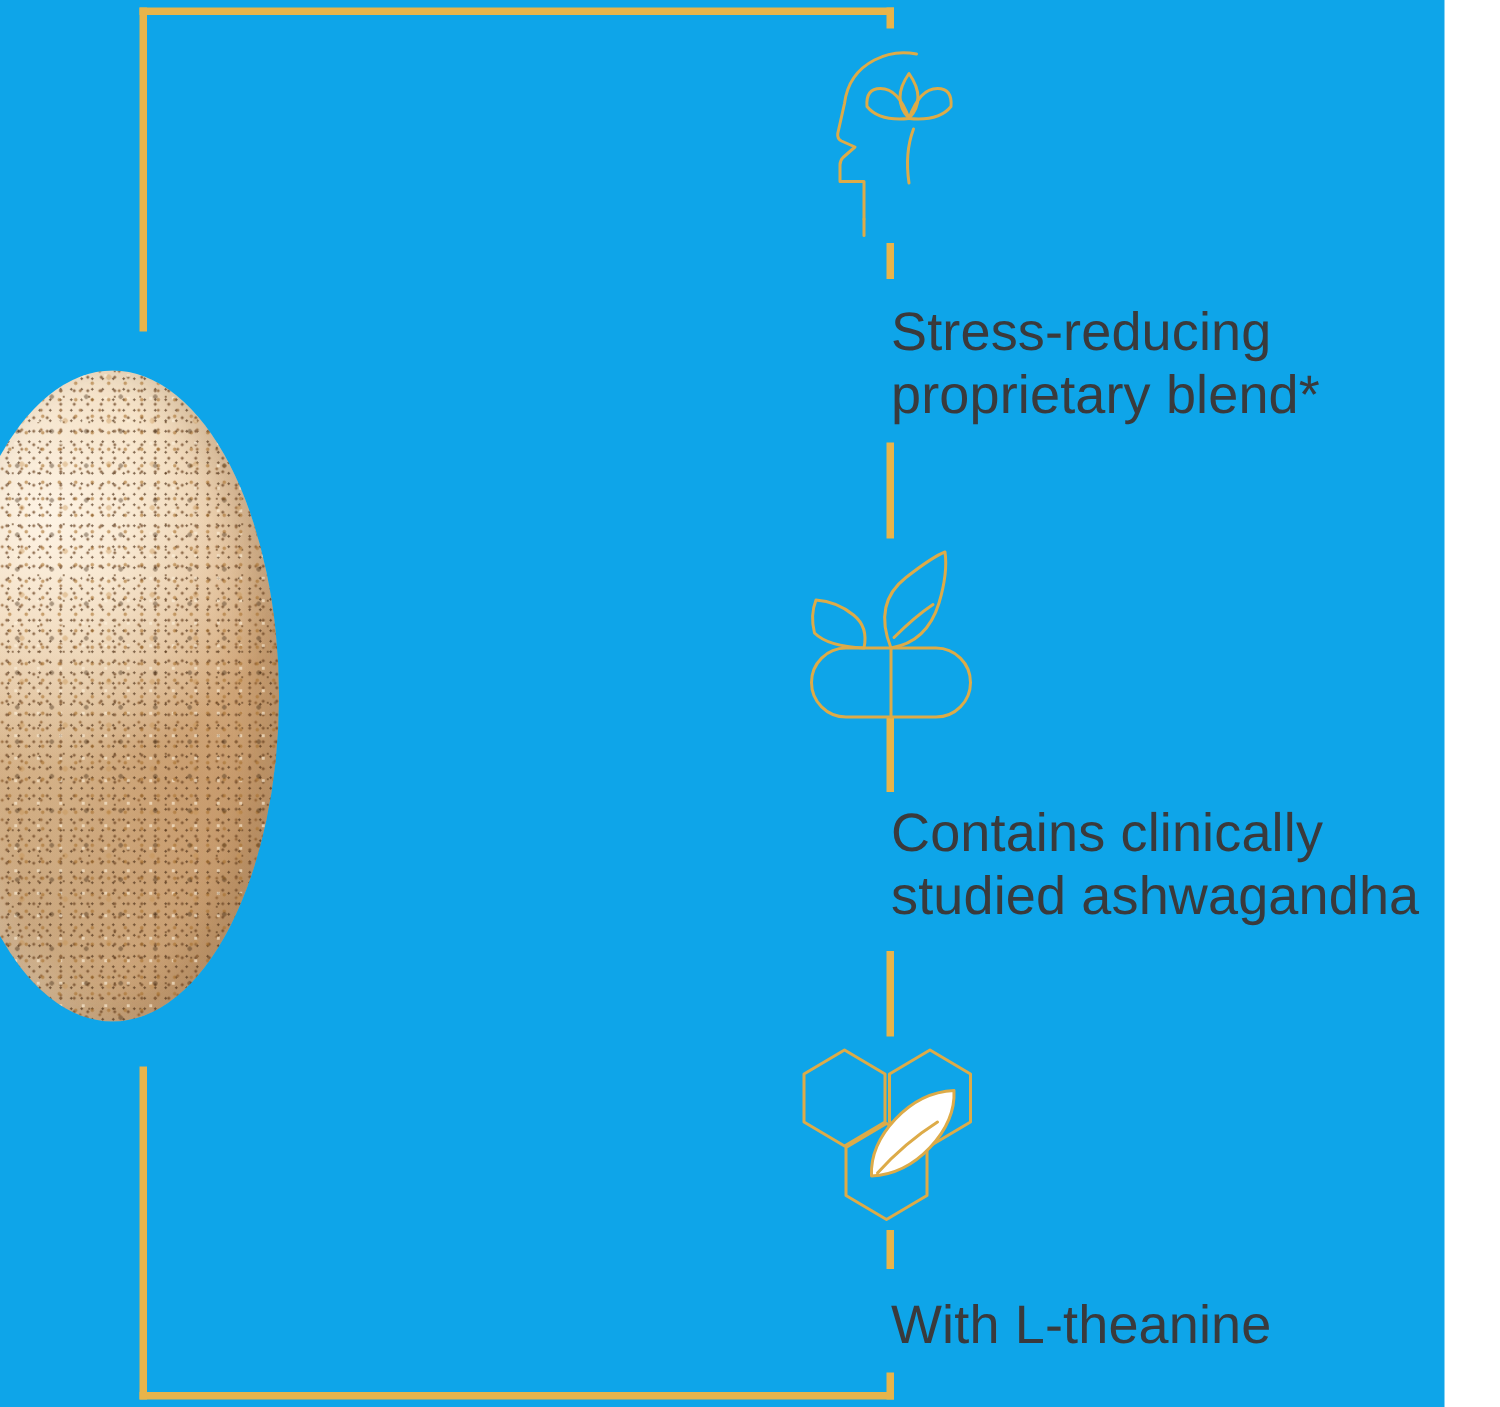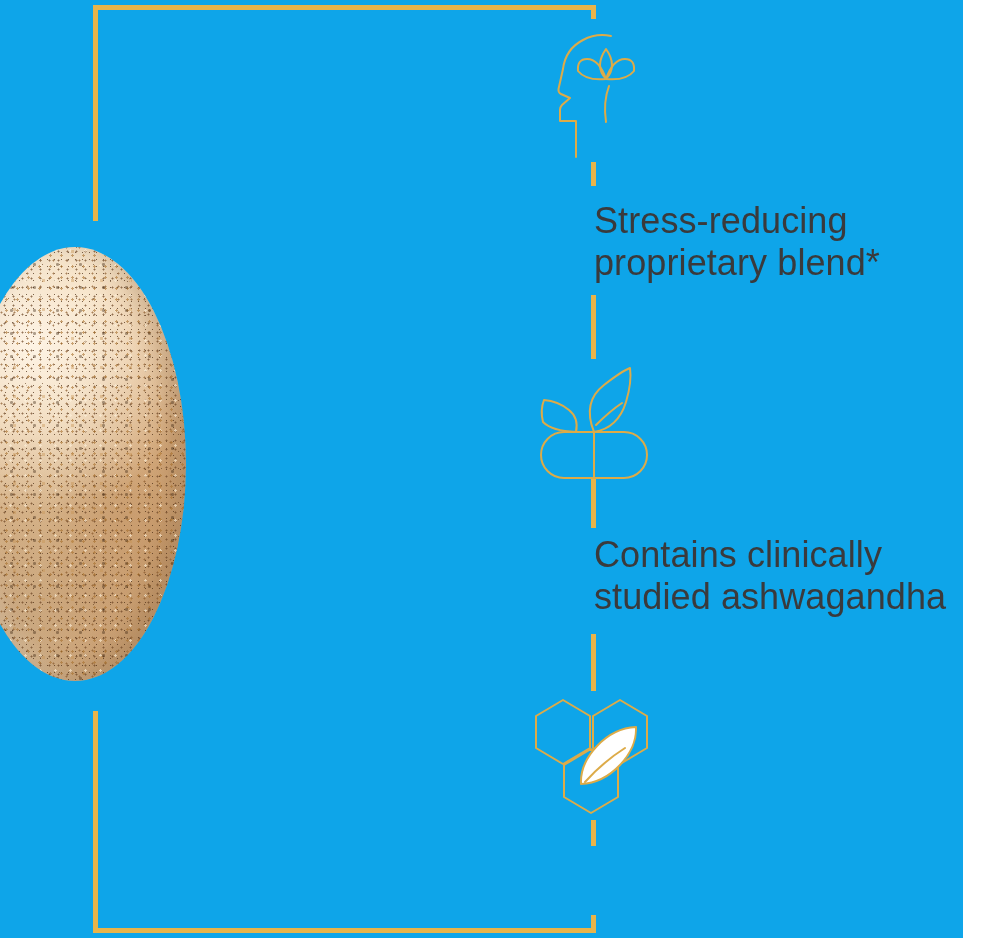--- a/index.html
+++ b/index.html
@@ -201,14 +201,15 @@
       <path d="M112 35 q-22 1 -39 19 q-17 18 -16 38 q22-1 39-19 q17-18 16-38 z" fill="#ffffff"></path>
 
       <path d="M61 90 q18-20 40-34"></path>
     </svg>
   </div>
 
   <div id="feature-text-1" class="feature-text">Stress-reducing
 proprietary blend*</div>
   <div id="feature-text-2" class="feature-text">Contains clinically
 studied ashwagandha</div>
+  <div id="feature-text-3" class="feature-text">With L-theanine</div>
 
 </div>
 
 </body></html>

